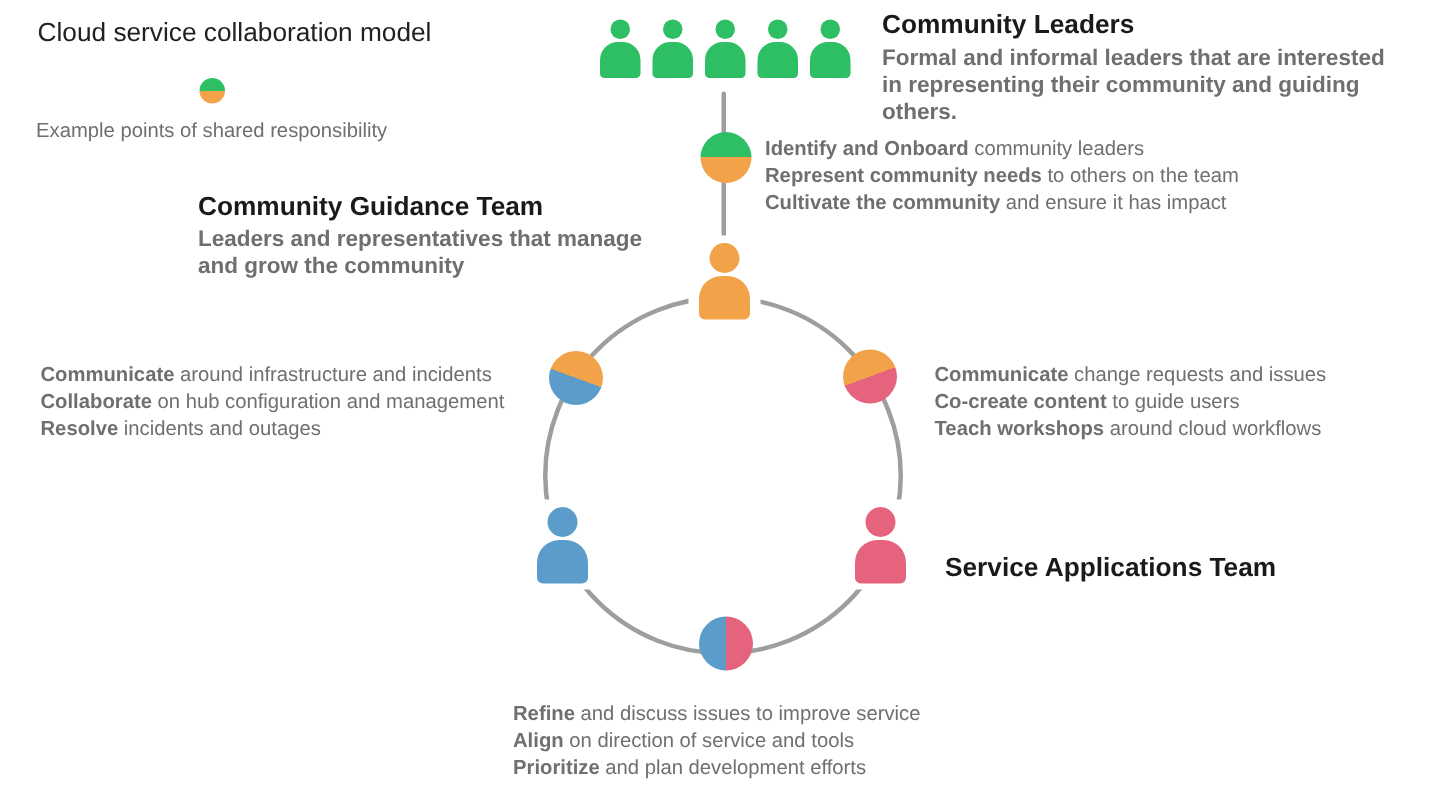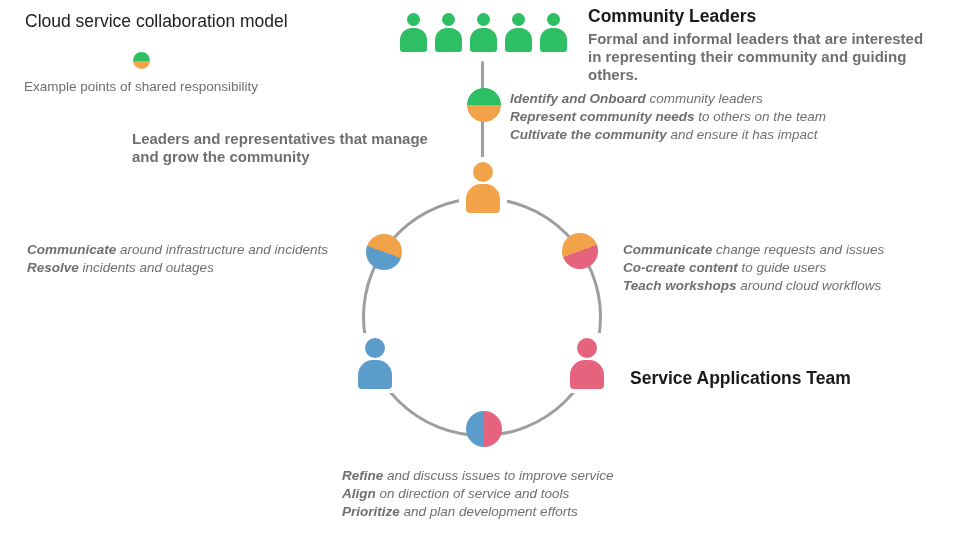--- a/index.html
+++ b/index.html
@@ -25,21 +25,21 @@
     color: var(--heading, #1a1a1a);
   }
   .group-desc {
     margin-top: 3px;
     font-size: 15px;
     line-height: 18px;
     color: var(--body, #6f6f6f);
     font-weight: bold;
   }
   .sp-list { font-size: 13.5px; line-height: 18px; color: var(--body, #6f6f6f); }
-  .sp-list .line { white-space: nowrap; font-style: italic; }
+  .sp-list .line { white-space: nowrap; }
   .sp-list .lead { font-weight: bold; }
 
   
   .legend { display: flex; align-items: center; gap: 10px; flex-direction: column; }
   .legend-swatch {
     width: 17px; height: 17px; border-radius: 50%;
     background: linear-gradient(180deg, var(--green, #2ebe64) 50%, var(--orange, #f2a34a) 50%);
   }
   .legend-label { font-size: 13.5px; color: var(--body, #6f6f6f); }
 
@@ -132,39 +132,41 @@
   <div class="abs ring"></div>
 
   <div class="abs sp-circle top"></div>
   <div class="abs sp-list" style="left:510px; top:90px;">
     <div class="line"><span class="lead">Identify and Onboard</span><span> community leaders</span></div>
     <div class="line"><span class="lead">Represent community needs</span><span> to others on the team</span></div>
     <div class="line"><span class="lead">Cultivate the community</span><span> and ensure it has impact</span></div>
   </div>
 
   <div class="abs" style="left:132px; top:127px; width:310px;">
+    <div class="group-title">Community Guidance Team</div>
     <div class="group-desc" style="width:305px;">Leaders and representatives that manage and grow the community</div>
   </div>
 
   <div class="abs person big orange" style="left:459px; top:157px;">
       <div class="head"></div>
       <div class="torso"></div>
     </div>
   <div class="abs person big blue" style="left:351px; top:333px;">
       <div class="head"></div>
       <div class="torso"></div>
     </div>
   <div class="abs person big pink" style="left:563px; top:333px;">
       <div class="head"></div>
       <div class="torso"></div>
     </div>
 
   <div class="abs sp-circle left"></div>
   <div class="abs sp-list" style="left:27px; top:241px;">
     <div class="line"><span class="lead">Communicate</span><span> around infrastructure and incidents</span></div>
+    <div class="line"><span class="lead">Collaborate</span><span> on hub configuration and management</span></div>
     <div class="line"><span class="lead">Resolve</span><span> incidents and outages</span></div>
   </div>
 
   <div class="abs sp-circle right"></div>
   <div class="abs sp-list" style="left:623px; top:241px;">
     <div class="line"><span class="lead">Communicate</span><span> change requests and issues</span></div>
     <div class="line"><span class="lead">Co-create content</span><span> to guide users</span></div>
     <div class="line"><span class="lead">Teach workshops</span><span> around cloud workflows</span></div>
   </div>
 

